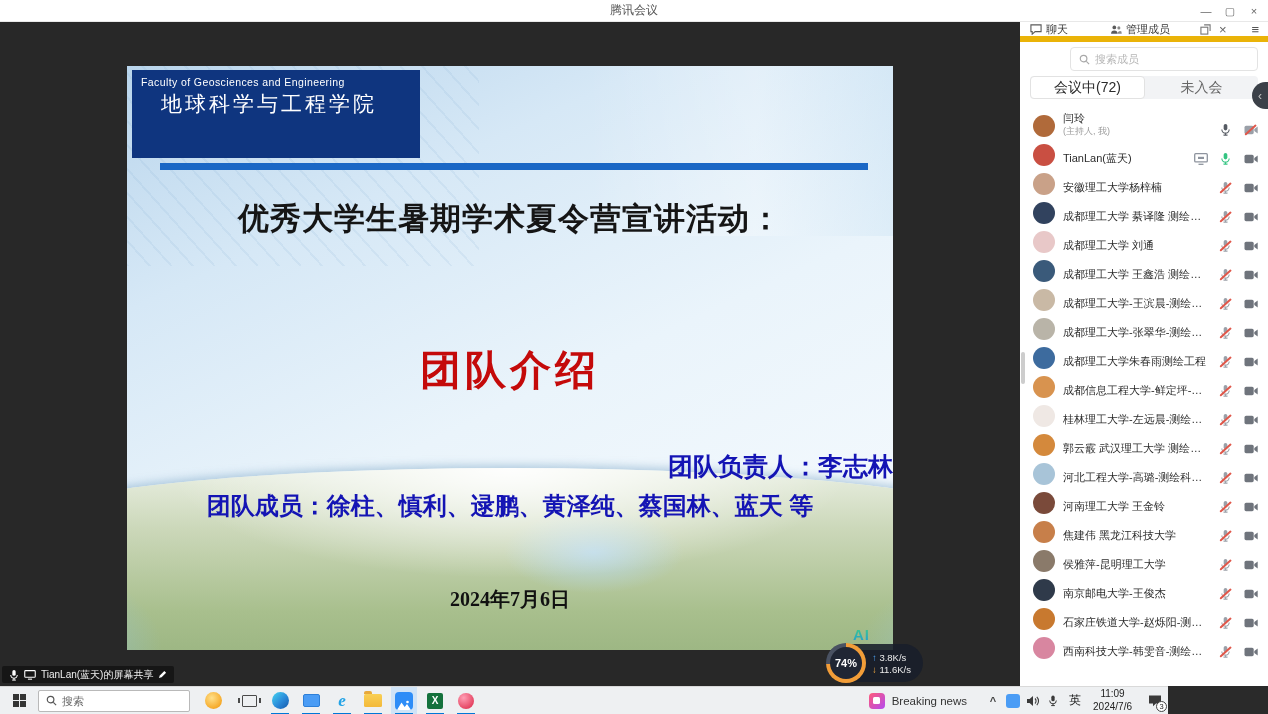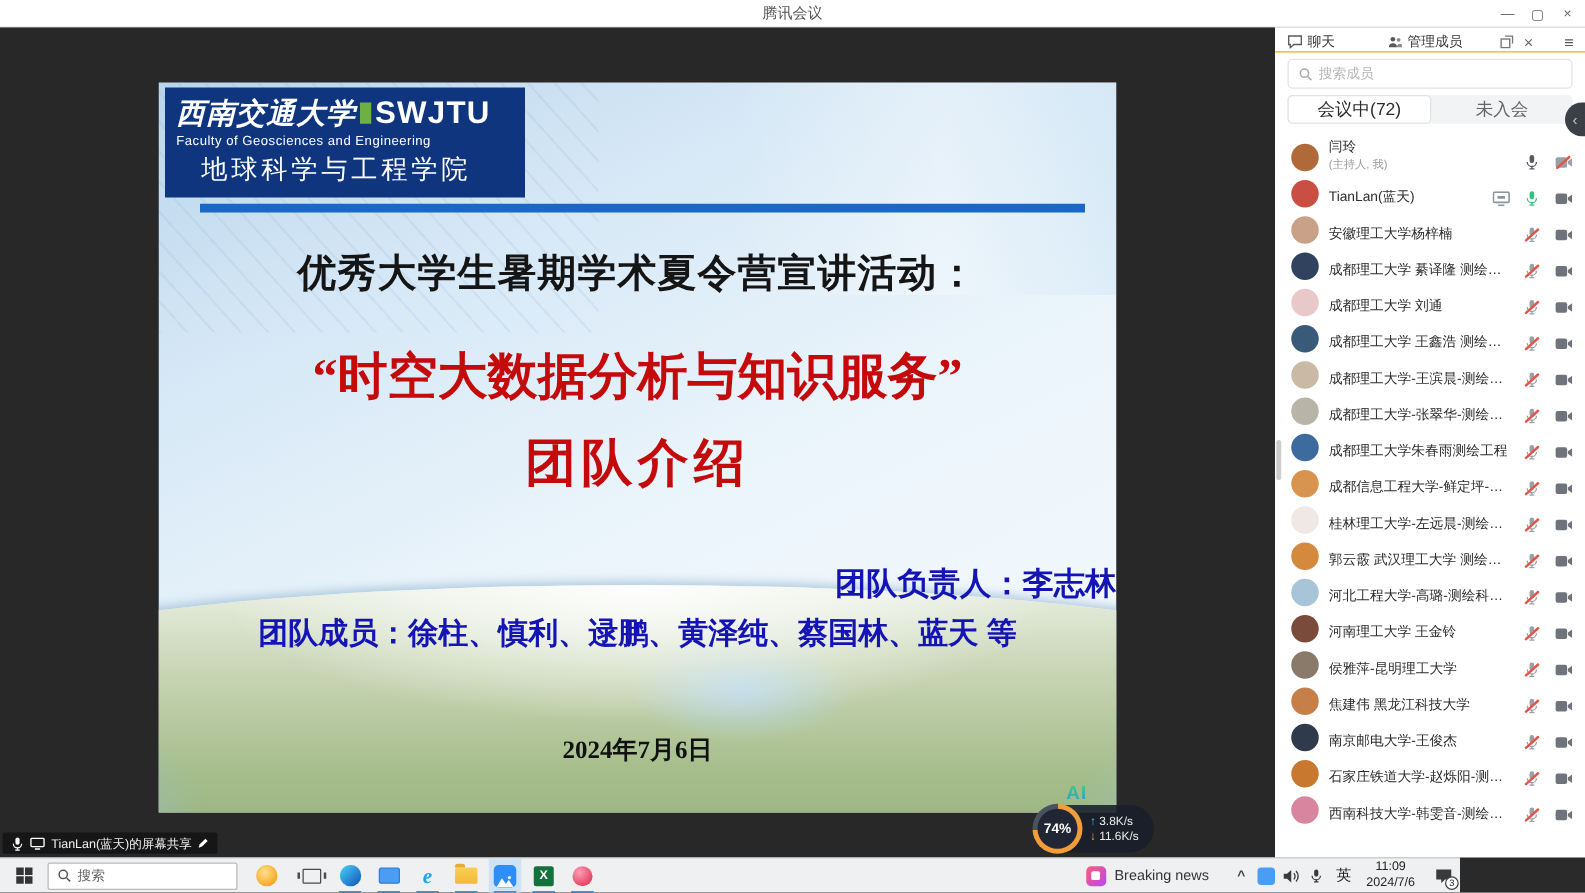--- a/index.html
+++ b/index.html
@@ -55,28 +55,28 @@
   .ai-mark { position:absolute; left:853px; top:604px; font-size:15px; font-weight:bold; letter-spacing:1px; z-index:5;
              background:linear-gradient(180deg,#43d07e,#1f9ad8); -webkit-background-clip:text; background-clip:text; color:transparent; }
   .net-pill { position:absolute; left:826px; top:622px; height:38px; background:rgba(24,30,42,.88); border-radius:19px; display:flex; align-items:center; padding-right:12px; z-index:5; }
   .gauge { position:relative; width:40px; height:40px; border-radius:50%; background:conic-gradient(#f29d38 0deg 266deg, #4a5262 266deg 360deg); flex:0 0 auto; }
   .gauge-inner { position:absolute; inset:4px; background:#202634; border-radius:50%; display:flex; align-items:center; justify-content:center; color:#fff; font-size:11px; font-weight:bold; }
   .net-stats { margin-left:6px; display:flex; flex-direction:column; gap:1px; }
   .net-row { font-size:9.5px; color:#ececec; white-space:nowrap; }
   .arr-up { color:#4da3f5; font-weight:bold; } .arr-dn { color:#f2a940; font-weight:bold; }
 
   
-  .panel-header { height:20px; display:flex; align-items:flex-end; border-bottom:1px solid #eab308; font-size:11px; color:#3a3a3a; }
+  .panel-header { height:20px; display:flex; align-items:flex-start; border-bottom:6px solid #eab308; font-size:11px; color:#3a3a3a; }
   .ph-tab { display:flex; align-items:center; gap:4px; cursor:default; }
   .tab-chat { margin-left:10px; }
   .tab-members { margin-left:42px; }
   .ph-icons { margin-left:30px; display:flex; align-items:center; gap:8px; color:#777; }
   .ph-burger { margin-left:auto; margin-right:9px; color:#555; font-size:13px; }
   .search-row { padding:5px 10px 4px; }
-  .search-box { height:24px; border:1px solid #e3e3e3; border-radius:4px; background:#fff; display:flex; align-items:center; padding:0 8px; gap:5px; }
+  .search-box { height:24px; border:1px solid #e3e3e3; border-radius:4px; background:#fff; display:flex; align-items:center; padding:0 8px; gap:5px;margin-left:40px; }
   .search-box input { border:none; outline:none; flex:1; font-size:11px; color:#333; background:transparent; }
   .search-box input::placeholder { color:#b6b6b6; }
   .filter-row { margin:1px 10px 3px; background:#f2f3f5; border-radius:4px; display:flex; height:23px; }
   .f-tab { flex:1; display:flex; align-items:center; justify-content:center; font-size:14px; color:#666; border-radius:4px; }
   .f-tab.active { background:#fff; border:1px solid #e2e2e2; color:#2a2a2a; }
   .collapse-btn { position:absolute; right:0; top:60px; width:16px; height:27px; background:#3b4048; border-radius:14px 0 0 14px; color:#c3c3c3; display:flex; align-items:center; justify-content:center; font-size:12px; z-index:6; }
   .panel-scroll-thumb { position:absolute; left:1px; top:330px; width:4px; height:32px; background:#cdcdcd; border-radius:2px; }
   .member-list { flex:1; overflow:hidden; padding-top:1px; }
   .member-row { height:29px; display:flex; align-items:flex-end; padding:0 10px 0 13px; gap:8px; }
   .member-row.has-role { height:34px; }
@@ -142,31 +142,25 @@
       <span class="win-btn">×</span>
     </div>
   </div>
 
   <div class="app">
 
     <div class="stage">
 
       <div class="slide">
         <div class="logo-block">
-          <div class="logo-row1">
-            <span class="logo-cal">西南交通大学</span>
-            <span class="logo-seal"></span>
-            <span class="logo-abbr">SWJTU</span>
-          </div>
           <div class="logo-en">Faculty of Geosciences and Engineering</div>
           <div class="logo-cn2">地球科学与工程学院</div>
         </div>
         <div class="slide-divider"></div>
         <div class="s-heading">优秀大学生暑期学术夏令营宣讲活动：</div>
-        <div class="s-red1">“时空大数据分析与知识服务”</div>
         <div class="s-red2">团队介绍</div>
         <div class="s-blue1">团队负责人：李志林</div>
         <div class="s-blue2">团队成员：徐柱、慎利、逯鹏、黄泽纯、蔡国林、蓝天 等</div>
         <div class="s-date">2024年7月6日</div>
         <div class="earth"></div>
       </div>
 
       <div class="share-pill">
         <span>
             <svg width="10" height="12" viewBox="0 0 12 13" fill="none">
@@ -580,46 +574,46 @@
               </span>
       <span class="ico cam-on">
                 <svg width="14" height="10" viewBox="0 0 14 10">
                   <rect x="0.5" y="0.8" width="9.2" height="8.4" rx="1.6" fill="currentColor"></rect>
                   <path d="M10.3 4 13.7 1.6v6.8L10.3 6z" fill="currentColor"></path>
                 </svg>
               </span>
     </span>
   </div>
           <div class="member-row">
+    <span class="avatar" style="background: rgb(199, 127, 74);"></span>
+    <span class="m-text">
+      <span class="m-name">焦建伟 黑龙江科技大学</span>
+
+    </span>
+    <span class="m-icons">
+
+      <span class="ico mic-muted">
+                <svg width="11" height="13" viewBox="0 0 12 13">
+                  <rect x="4" y="0.5" width="4" height="7" rx="2" fill="currentColor"></rect>
+                  <path d="M2 6.5a4 4 0 0 0 8 0" fill="none" stroke="currentColor" stroke-width="1.2"></path>
+                  <path d="M6 10.5v2M3.8 12.6h4.4" stroke="currentColor" stroke-width="1.2"></path>
+                </svg>
+              </span>
+      <span class="ico cam-on">
+                <svg width="14" height="10" viewBox="0 0 14 10">
+                  <rect x="0.5" y="0.8" width="9.2" height="8.4" rx="1.6" fill="currentColor"></rect>
+                  <path d="M10.3 4 13.7 1.6v6.8L10.3 6z" fill="currentColor"></path>
+                </svg>
+              </span>
+    </span>
+  </div>
+          <div class="member-row">
     <span class="avatar" style="background: rgb(138, 122, 106);"></span>
     <span class="m-text">
       <span class="m-name">侯雅萍-昆明理工大学</span>
-
-    </span>
-    <span class="m-icons">
-
-      <span class="ico mic-muted">
-                <svg width="11" height="13" viewBox="0 0 12 13">
-                  <rect x="4" y="0.5" width="4" height="7" rx="2" fill="currentColor"></rect>
-                  <path d="M2 6.5a4 4 0 0 0 8 0" fill="none" stroke="currentColor" stroke-width="1.2"></path>
-                  <path d="M6 10.5v2M3.8 12.6h4.4" stroke="currentColor" stroke-width="1.2"></path>
-                </svg>
-              </span>
-      <span class="ico cam-on">
-                <svg width="14" height="10" viewBox="0 0 14 10">
-                  <rect x="0.5" y="0.8" width="9.2" height="8.4" rx="1.6" fill="currentColor"></rect>
-                  <path d="M10.3 4 13.7 1.6v6.8L10.3 6z" fill="currentColor"></path>
-                </svg>
-              </span>
-    </span>
-  </div>
-          <div class="member-row">
-    <span class="avatar" style="background: rgb(199, 127, 74);"></span>
-    <span class="m-text">
-      <span class="m-name">焦建伟 黑龙江科技大学</span>
 
     </span>
     <span class="m-icons">
 
       <span class="ico mic-muted">
                 <svg width="11" height="13" viewBox="0 0 12 13">
                   <rect x="4" y="0.5" width="4" height="7" rx="2" fill="currentColor"></rect>
                   <path d="M2 6.5a4 4 0 0 0 8 0" fill="none" stroke="currentColor" stroke-width="1.2"></path>
                   <path d="M6 10.5v2M3.8 12.6h4.4" stroke="currentColor" stroke-width="1.2"></path>
                 </svg>

